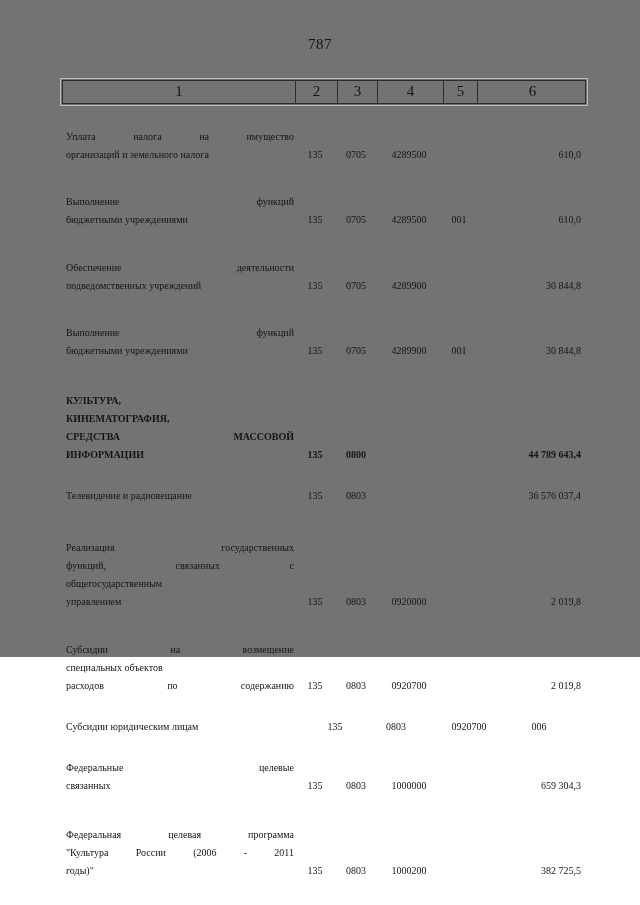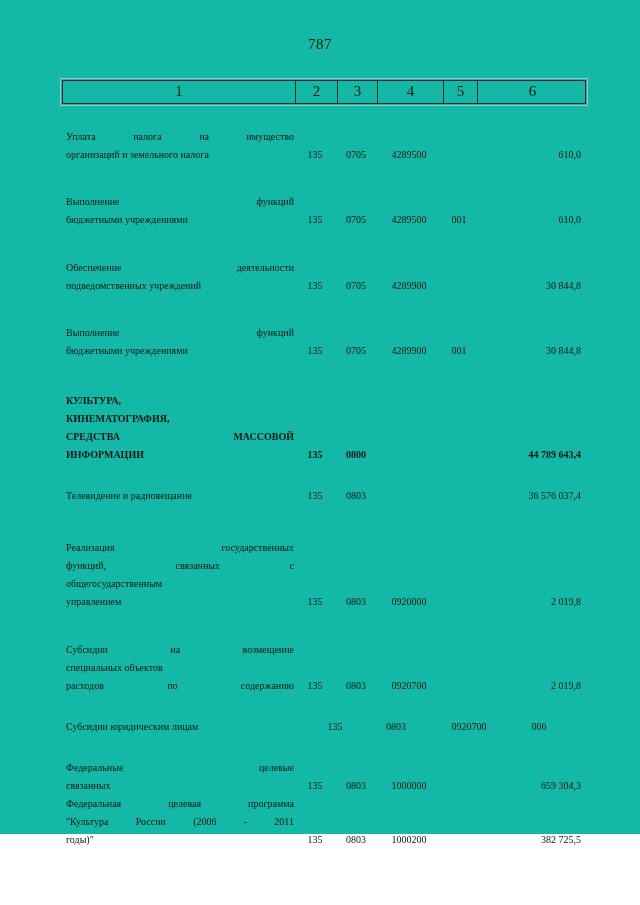--- a/index.html
+++ b/index.html
@@ -10,22 +10,22 @@
   body {
     width: 640px;
     height: 905px;
     overflow: hidden;
     font-family: "Liberation Serif", "DejaVu Serif", serif;
     color: #151515;
   }
   .page {
     position: relative;
     width: 640px;
-    height: 834px;
-    background: #14b8a6;
+    height: 657px;
+    background: #737373;
   }
   .page-number {
     padding-top: 36px;
     width: 640px;
     text-align: center;
     font-size: 15px;
     line-height: 16px;
     letter-spacing: 0.5px;
   }
   .sheet {
@@ -62,21 +62,21 @@
   #tbody .row:nth-child(1)  { margin-top: 24px; }
   #tbody .row:nth-child(2)  { margin-top: 29px; }
   #tbody .row:nth-child(3)  { margin-top: 30px; }
   #tbody .row:nth-child(4)  { margin-top: 29px; }
   #tbody .row:nth-child(5)  { margin-top: 32px; }
   #tbody .row:nth-child(6)  { margin-top: 23px; }
   #tbody .row:nth-child(7)  { margin-top: 34px; }
   #tbody .row:nth-child(8)  { margin-top: 30px; }
   #tbody .row:nth-child(9)  { margin-top: 23px; gap: 20px; }
   #tbody .row:nth-child(10) { margin-top: 23px; }
-  #tbody .row:nth-child(11) { }
+  #tbody .row:nth-child(11) { margin-top: 31px; }
   .row.bold { font-weight: bold; }
   .c1 { padding-left: 4px; }
   .c1 .l { text-align: justify; }
   .c1 .l.spread { text-align-last: justify; }
   .c2, .c3, .c4, .c5 {
     text-align: center;
     white-space: nowrap;
   }
   .c6 {
     text-align: right;

